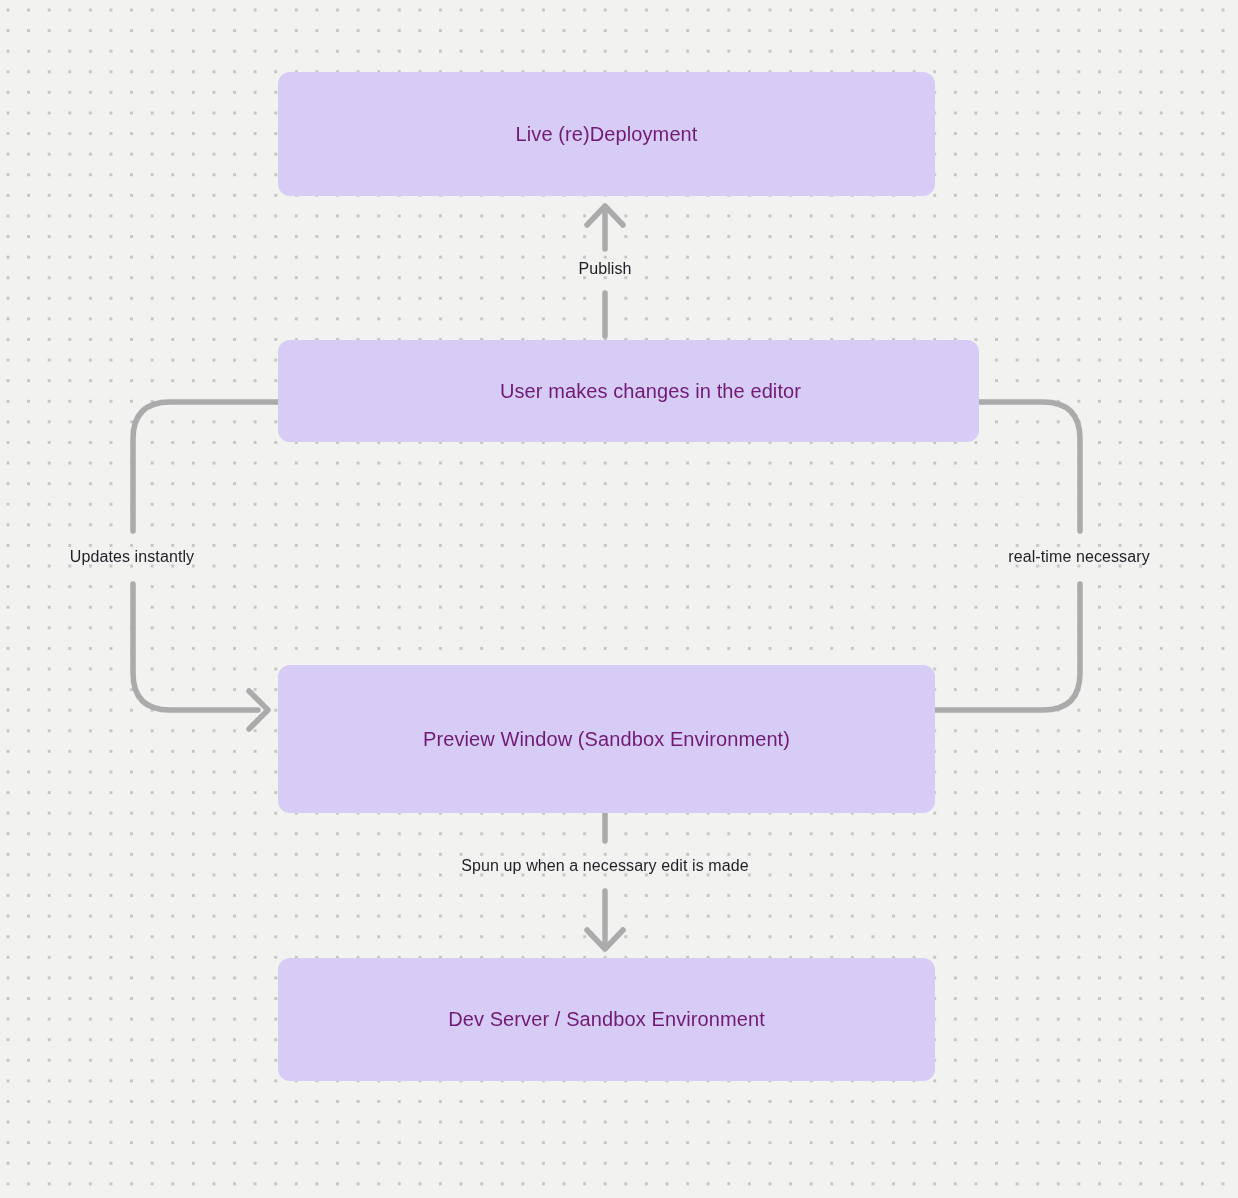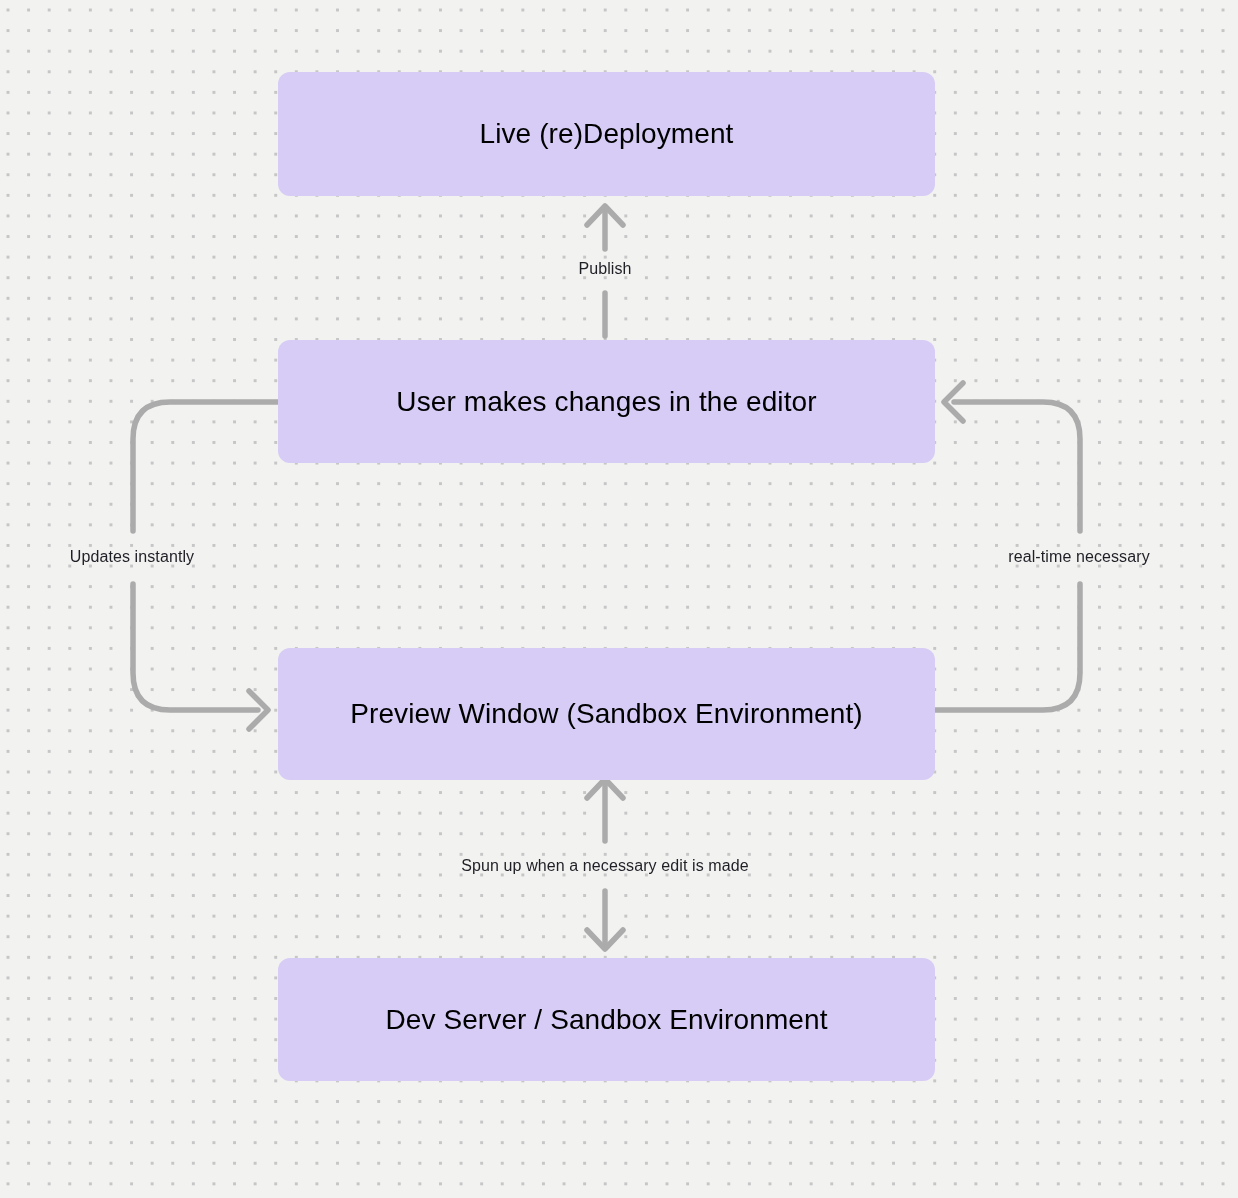--- a/index.html
+++ b/index.html
@@ -37,28 +37,28 @@
     position: absolute;
     left: 278px;
     width: 657px;
     background: #d7ccf6;
     border-radius: 12px;
     display: flex;
     align-items: center;
     justify-content: center;
   }
   .node span {
-    color: #000000;
-    font-size: 28px;
+    color: #701a75;
+    font-size: 20px;
     letter-spacing: 0.1px;
     white-space: nowrap;
   }
   .node-1 { top: 72px;  height: 124px; }
-  .node-2 { top: 340px; height: 123px; }
-  .node-3 { top: 648px; height: 132px; }
+  .node-2 { top: 340px; height: 102px; padding-left: 44px; }
+  .node-3 { top: 665px; height: 148px; }
   .node-4 { top: 958px; height: 123px; align-items: center; }
   .edge-label {
     position: absolute;
     transform: translate(-50%, -50%);
     color: #1f1f26;
     font-size: 16px;
     letter-spacing: 0.1px;
     white-space: nowrap;
   }
   .lbl-publish  { left: 605px;  top: 269px; }

